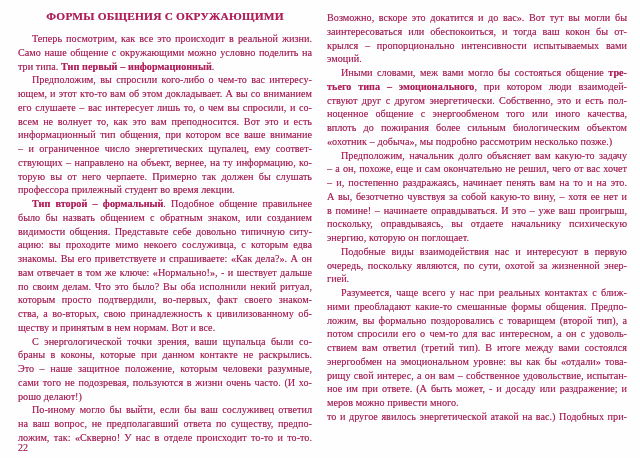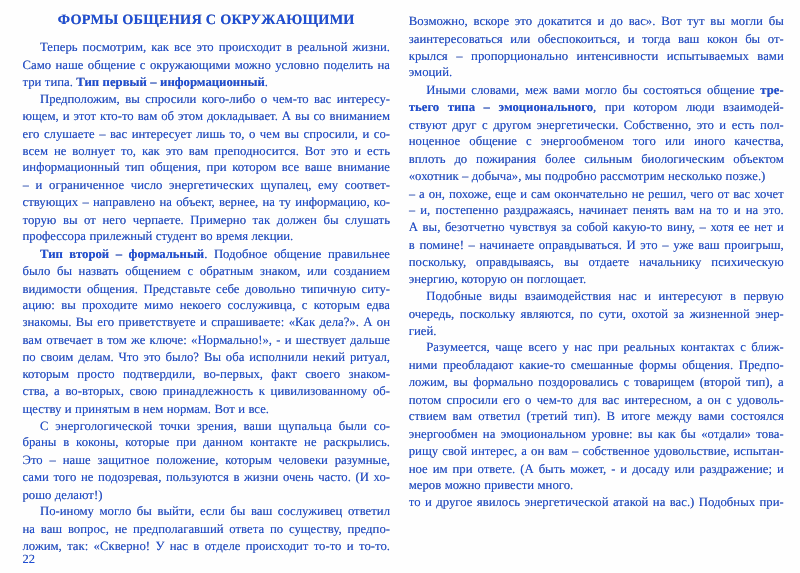--- a/index.html
+++ b/index.html
@@ -5,21 +5,21 @@
   html,body { margin:0; padding:0; }
   body {
     font-family: "Liberation Serif", "DejaVu Serif", serif;
     background:#ffffff;
   }
   .sheet {
     position:relative;
     width:640px; height:458px;
     background:#fefefe;
     overflow:hidden;
-    color:#1d4ed8;
+    color:#be185d;
     text-shadow: 0 0 0.5px rgba(50,50,50,.55);
   }
   .page { position:absolute; top:0; }
   .page-left  { left:18px;  top:9px;  width:294px; }
   .page-right { left:327px; top:11px; width:300px; }
   .chapter-title {
     text-align:center;
     font-weight:bold;
     font-size:11.4px;
     letter-spacing:0.2px;
@@ -109,20 +109,21 @@
         </div>
         <div class="para">
           <div class="line indent"><span>Иными словами, меж вами могло бы состояться общение </span><b>тре-</b></div>
           <div class="line"><b>тьего типа – эмоционального</b><span>, при котором люди взаимодей-</span></div>
           <div class="line"><span>ствуют друг с другом энергетически. Собственно, это и есть пол-</span></div>
           <div class="line"><span>ноценное общение с энергообменом того или иного качества,</span></div>
           <div class="line"><span>вплоть до пожирания более сильным биологическим объектом</span></div>
           <div class="line lastline"><span>«охотник – добыча», мы подробно рассмотрим несколько позже.)</span></div>
         </div>
         <div class="para">
+          <div class="line indent"><span>Предположим, начальник долго объясняет вам какую-то задачу</span></div>
           <div class="line"><span>– а он, похоже, еще и сам окончательно не решил, чего от вас хочет</span></div>
           <div class="line"><span>– и, постепенно раздражаясь, начинает пенять вам на то и на это.</span></div>
           <div class="line"><span>А вы, безотчетно чувствуя за собой какую-то вину, – хотя ее нет и</span></div>
           <div class="line"><span>в помине! – начинаете оправдываться. И это – уже ваш проигрыш,</span></div>
           <div class="line"><span>поскольку, оправдываясь, вы отдаете начальнику психическую</span></div>
           <div class="line lastline"><span>энергию, которую он поглощает.</span></div>
         </div>
         <div class="para">
           <div class="line indent"><span>Подобные виды взаимодействия нас и интересуют в первую</span></div>
           <div class="line"><span>очередь, поскольку являются, по сути, охотой за жизненной энер-</span></div>

